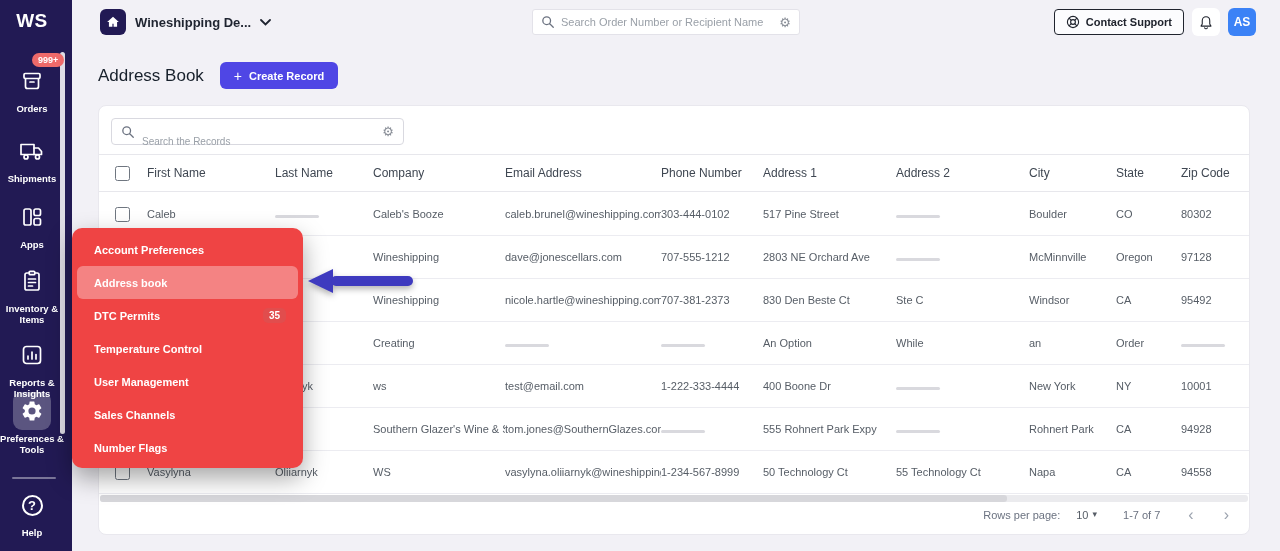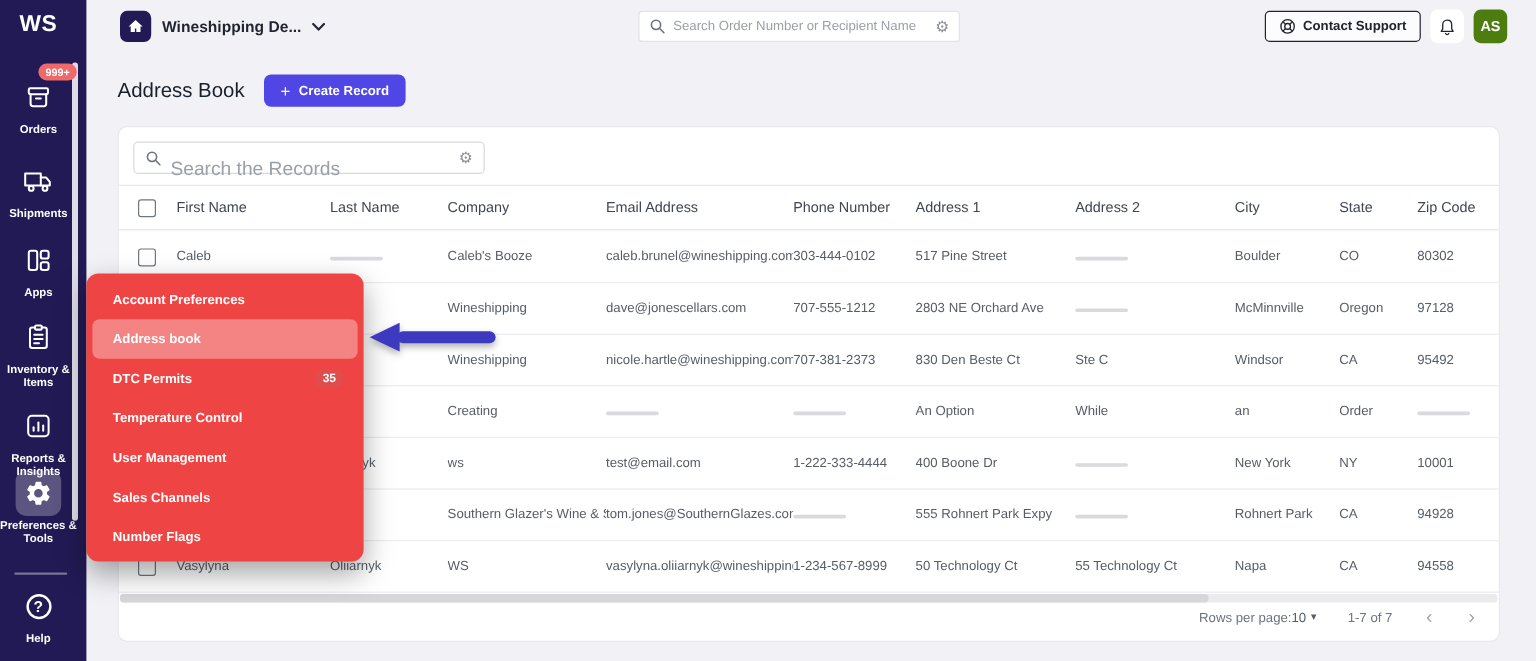--- a/index.html
+++ b/index.html
@@ -40,37 +40,37 @@
     font-family:"Liberation Sans", sans-serif; color:#444; background:transparent; }
   .gsearch input::placeholder { color:#9aa0a8; }
   .gear-glyph { color:#8a8f98; font-size:13px; line-height:1; cursor:pointer; }
   .topbar-right { position:absolute; right:24px; top:8px; display:flex; align-items:center; gap:8px; }
   .contact-btn { display:flex; align-items:center; gap:6px; height:26px; padding:0 11px;
     background:#fcfcfe; border:1px solid #20242e; border-radius:4px;
     font-size:11px; font-weight:bold; color:#20242e; cursor:pointer;
     font-family:"Liberation Sans", sans-serif; }
   .bell-btn { width:28px; height:28px; background:#fff; border:none; border-radius:6px;
     display:flex; align-items:center; justify-content:center; cursor:pointer; }
-  .avatar { width:28px; height:28px; background:#4d7c0f; border-radius:6px; color:#fff;
+  .avatar { width:28px; height:28px; background:#3b82f6; border-radius:6px; color:#fff;
     display:flex; align-items:center; justify-content:center; font-size:12px; font-weight:bold; cursor:pointer; }
 
   
   .page-head { position:absolute; left:98px; top:62px; display:flex; align-items:center; gap:16px; z-index:1; }
   .page-title { font-size:17px; font-weight:500; color:#17202b; }
   .create-btn { display:flex; align-items:center; gap:7px; height:27px; padding:0 14px;
     background:#4f46e5; color:#fff; border:none; border-radius:6px;
     font-size:11px; font-weight:bold; cursor:pointer; font-family:"Liberation Sans", sans-serif; }
   .create-btn .plus { font-size:14px; font-weight:normal; }
 
   .card { position:absolute; left:98px; top:105px; width:1152px; height:430px;
     background:#fff; border-radius:8px; border:1px solid #e9e8ee; z-index:1; }
   .rec-search { position:absolute; left:12px; top:12px; width:293px; height:27px;
     border:1px solid #d9d9e0; border-radius:4px; background:#fff;
     display:flex; align-items:center; padding:0 9px; gap:7px; }
-  .rec-search input { flex:1; border:none; outline:none; font-size:16px;
+  .rec-search input { flex:1; border:none; outline:none; font-size:10px;
     font-family:"Liberation Sans", sans-serif; color:#444; background:transparent;margin-top:20px; }
   .rec-search input::placeholder { color:#9aa0a8; }
 
   .grid-row { display:grid;
     grid-template-columns:48px 128px 98px 132px 156px 102px 133px 133px 87px 65px 70px;
     align-items:center; }
   .thead { position:absolute; left:0; top:48px; width:1150px; height:38px;
     border-top:1px solid #e7e7ec; border-bottom:1px solid #e7e7ec; }
   .thead .hcell { font-size:12px; color:#3f4752; white-space:nowrap; overflow:hidden; }
   .tbody { position:absolute; left:0; top:87px; width:1150px; }
@@ -80,21 +80,21 @@
     background:#fff; margin-left:16px; cursor:pointer; }
   .dash { display:inline-block; width:44px; height:3px; background:#d9d9de; border-radius:2px; }
 
   .hscroll { position:absolute; left:1px; top:389px; width:1148px; height:7px;
     background:#ebebee; border-radius:3px; }
   .hscroll .thumb { position:absolute; left:0; top:0; height:7px; width:79%;
     background:#d7d7db; border-radius:3px; cursor:pointer; }
 
   .tfoot { position:absolute; right:18px; bottom:11px; display:flex; align-items:center;
     gap:26px; font-size:11px; color:#6b7280; }
-  .rpp { display:flex; align-items:center; gap:0;margin-left:32px; }
+  .rpp { display:flex; align-items:center; gap:16px;margin-left:32px; }
   .rpp-val { display:flex; align-items:flex-start; gap:4px; cursor:pointer; color:#565d66; }
   .pg-arrow { font-size:16px; color:#9ca3af; background:none; border:none;
     cursor:pointer; line-height:1; padding:0 2px; font-family:"Liberation Sans", sans-serif; }
 
   
   .popup { position:absolute; left:72px; top:228px; width:231px; height:240px;
     background:#ef4444; border-radius:10px; z-index:8;
     box-shadow:0 10px 24px rgba(0,0,0,.35); padding:5px 0; }
   .menu-item { position:relative; height:33px; margin:0 5px; border-radius:6px;
     display:flex; align-items:center; padding:0 17px; color:#fff;

